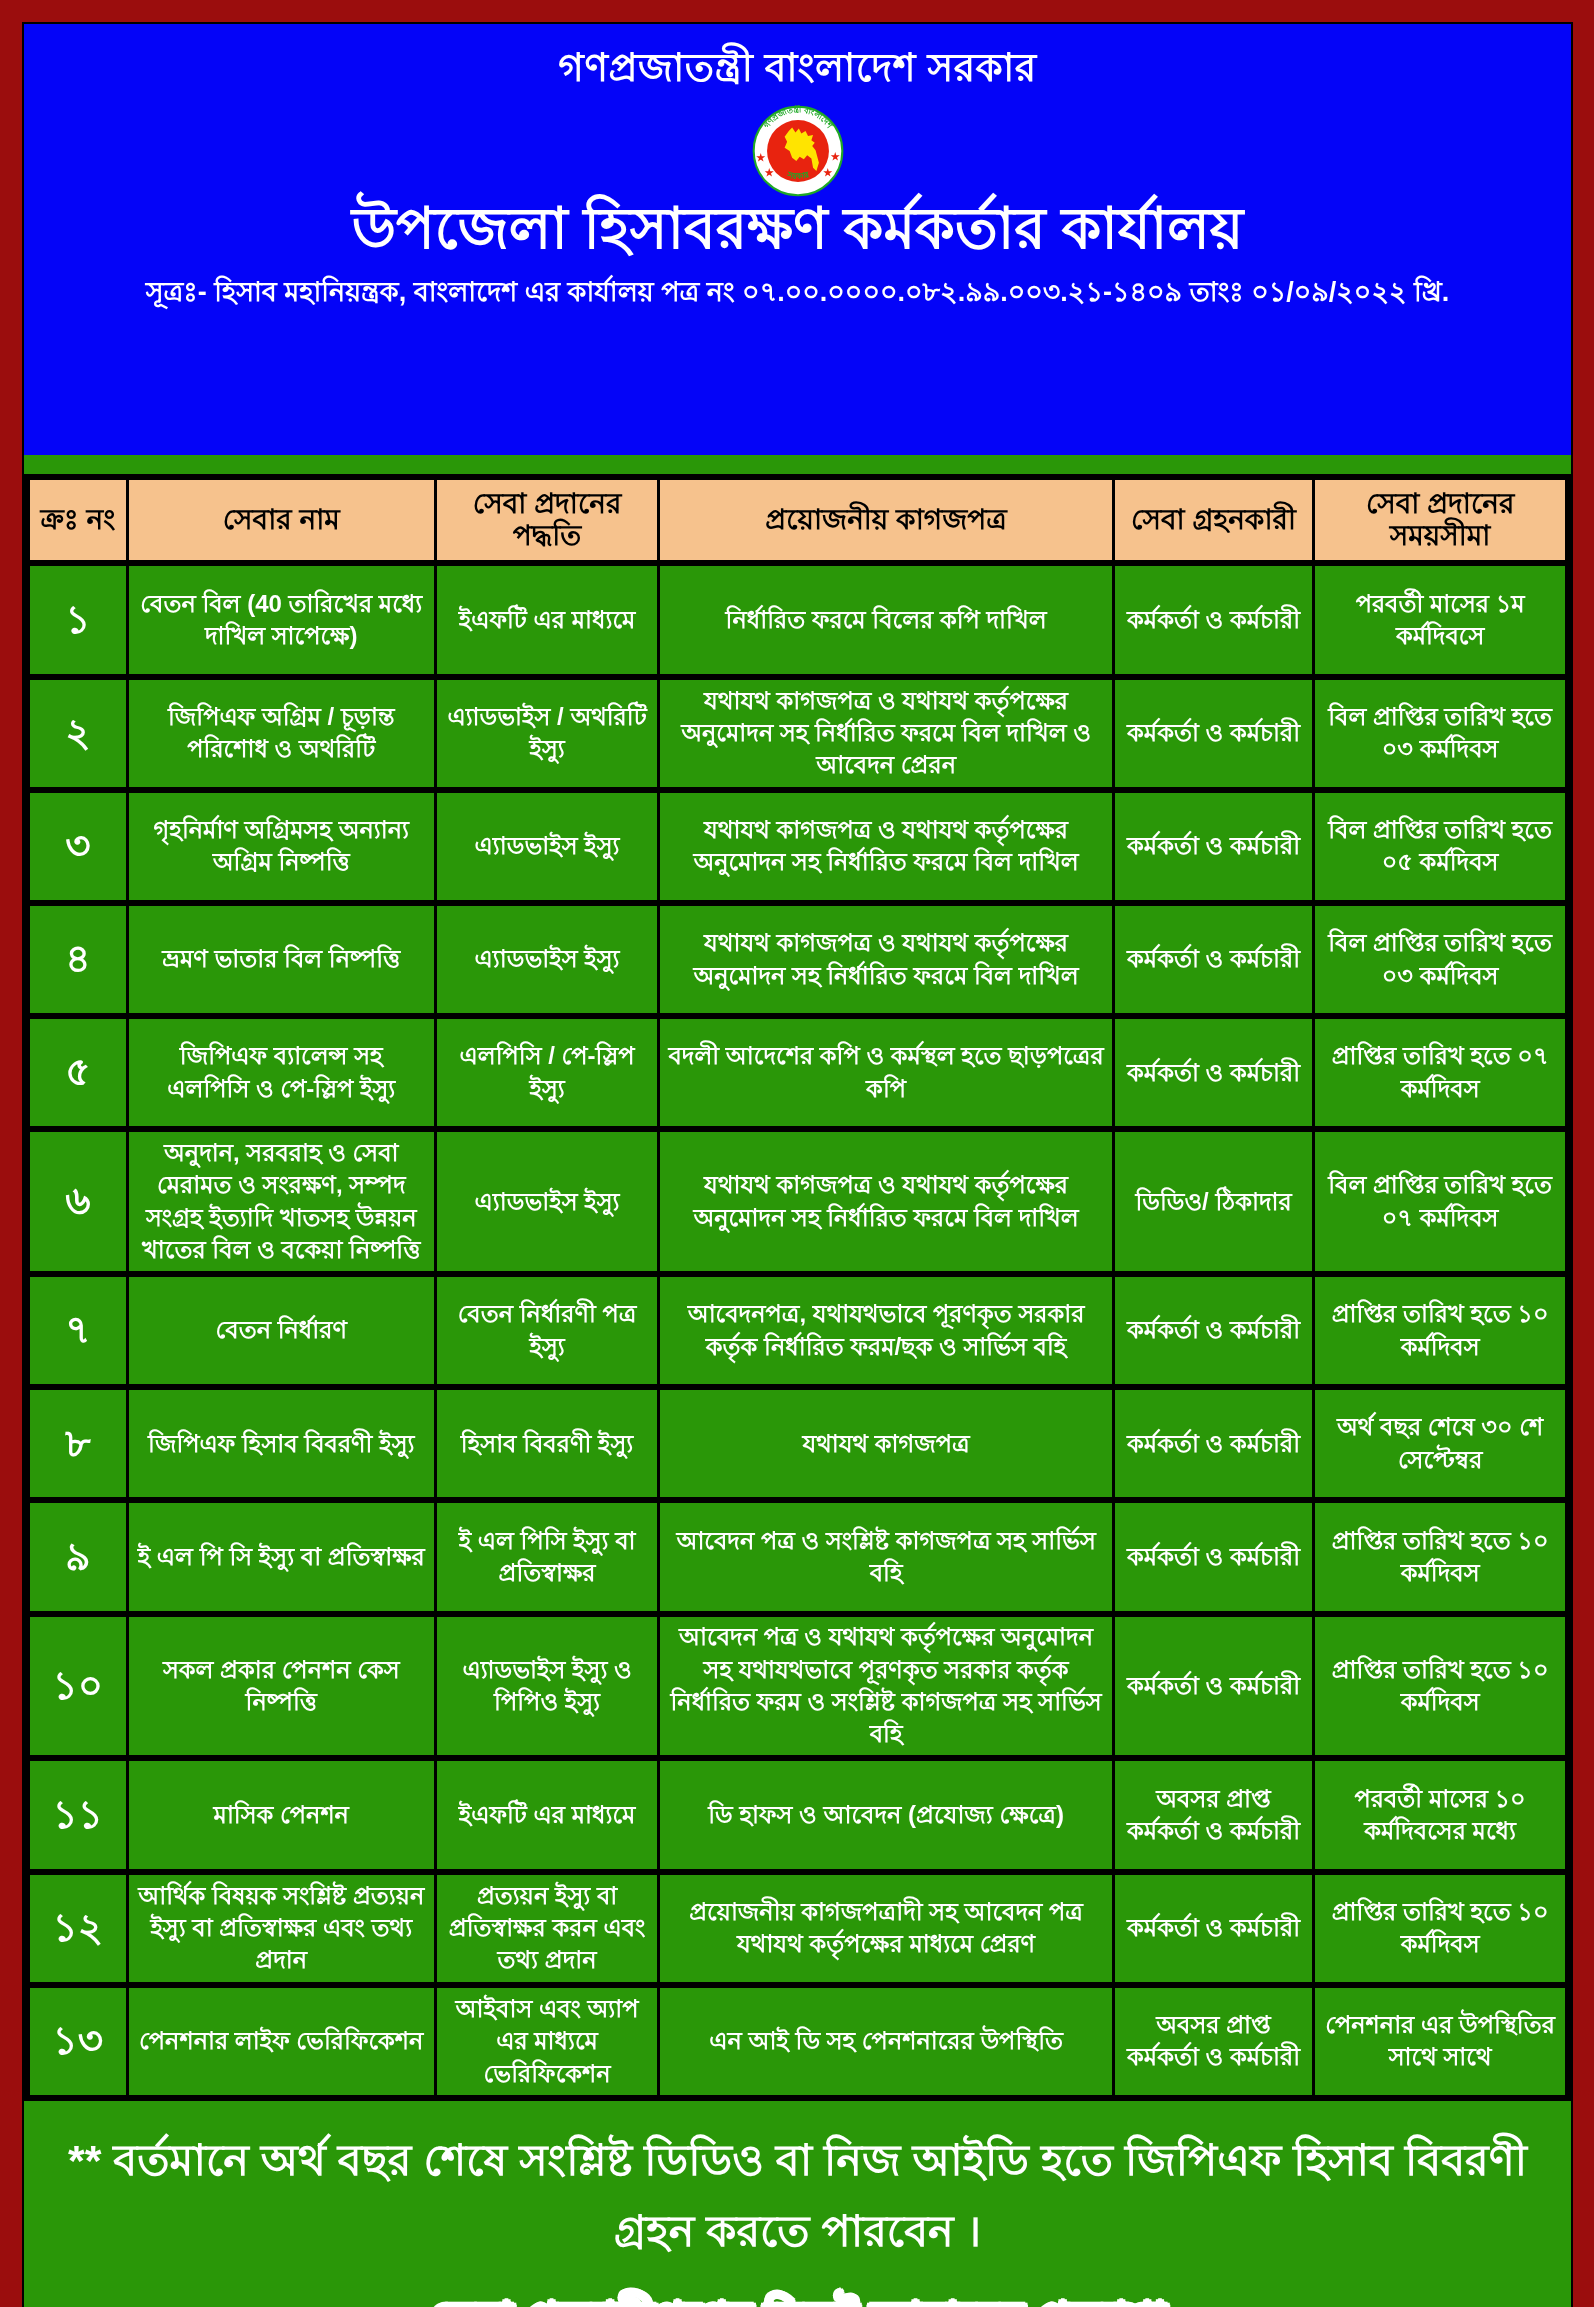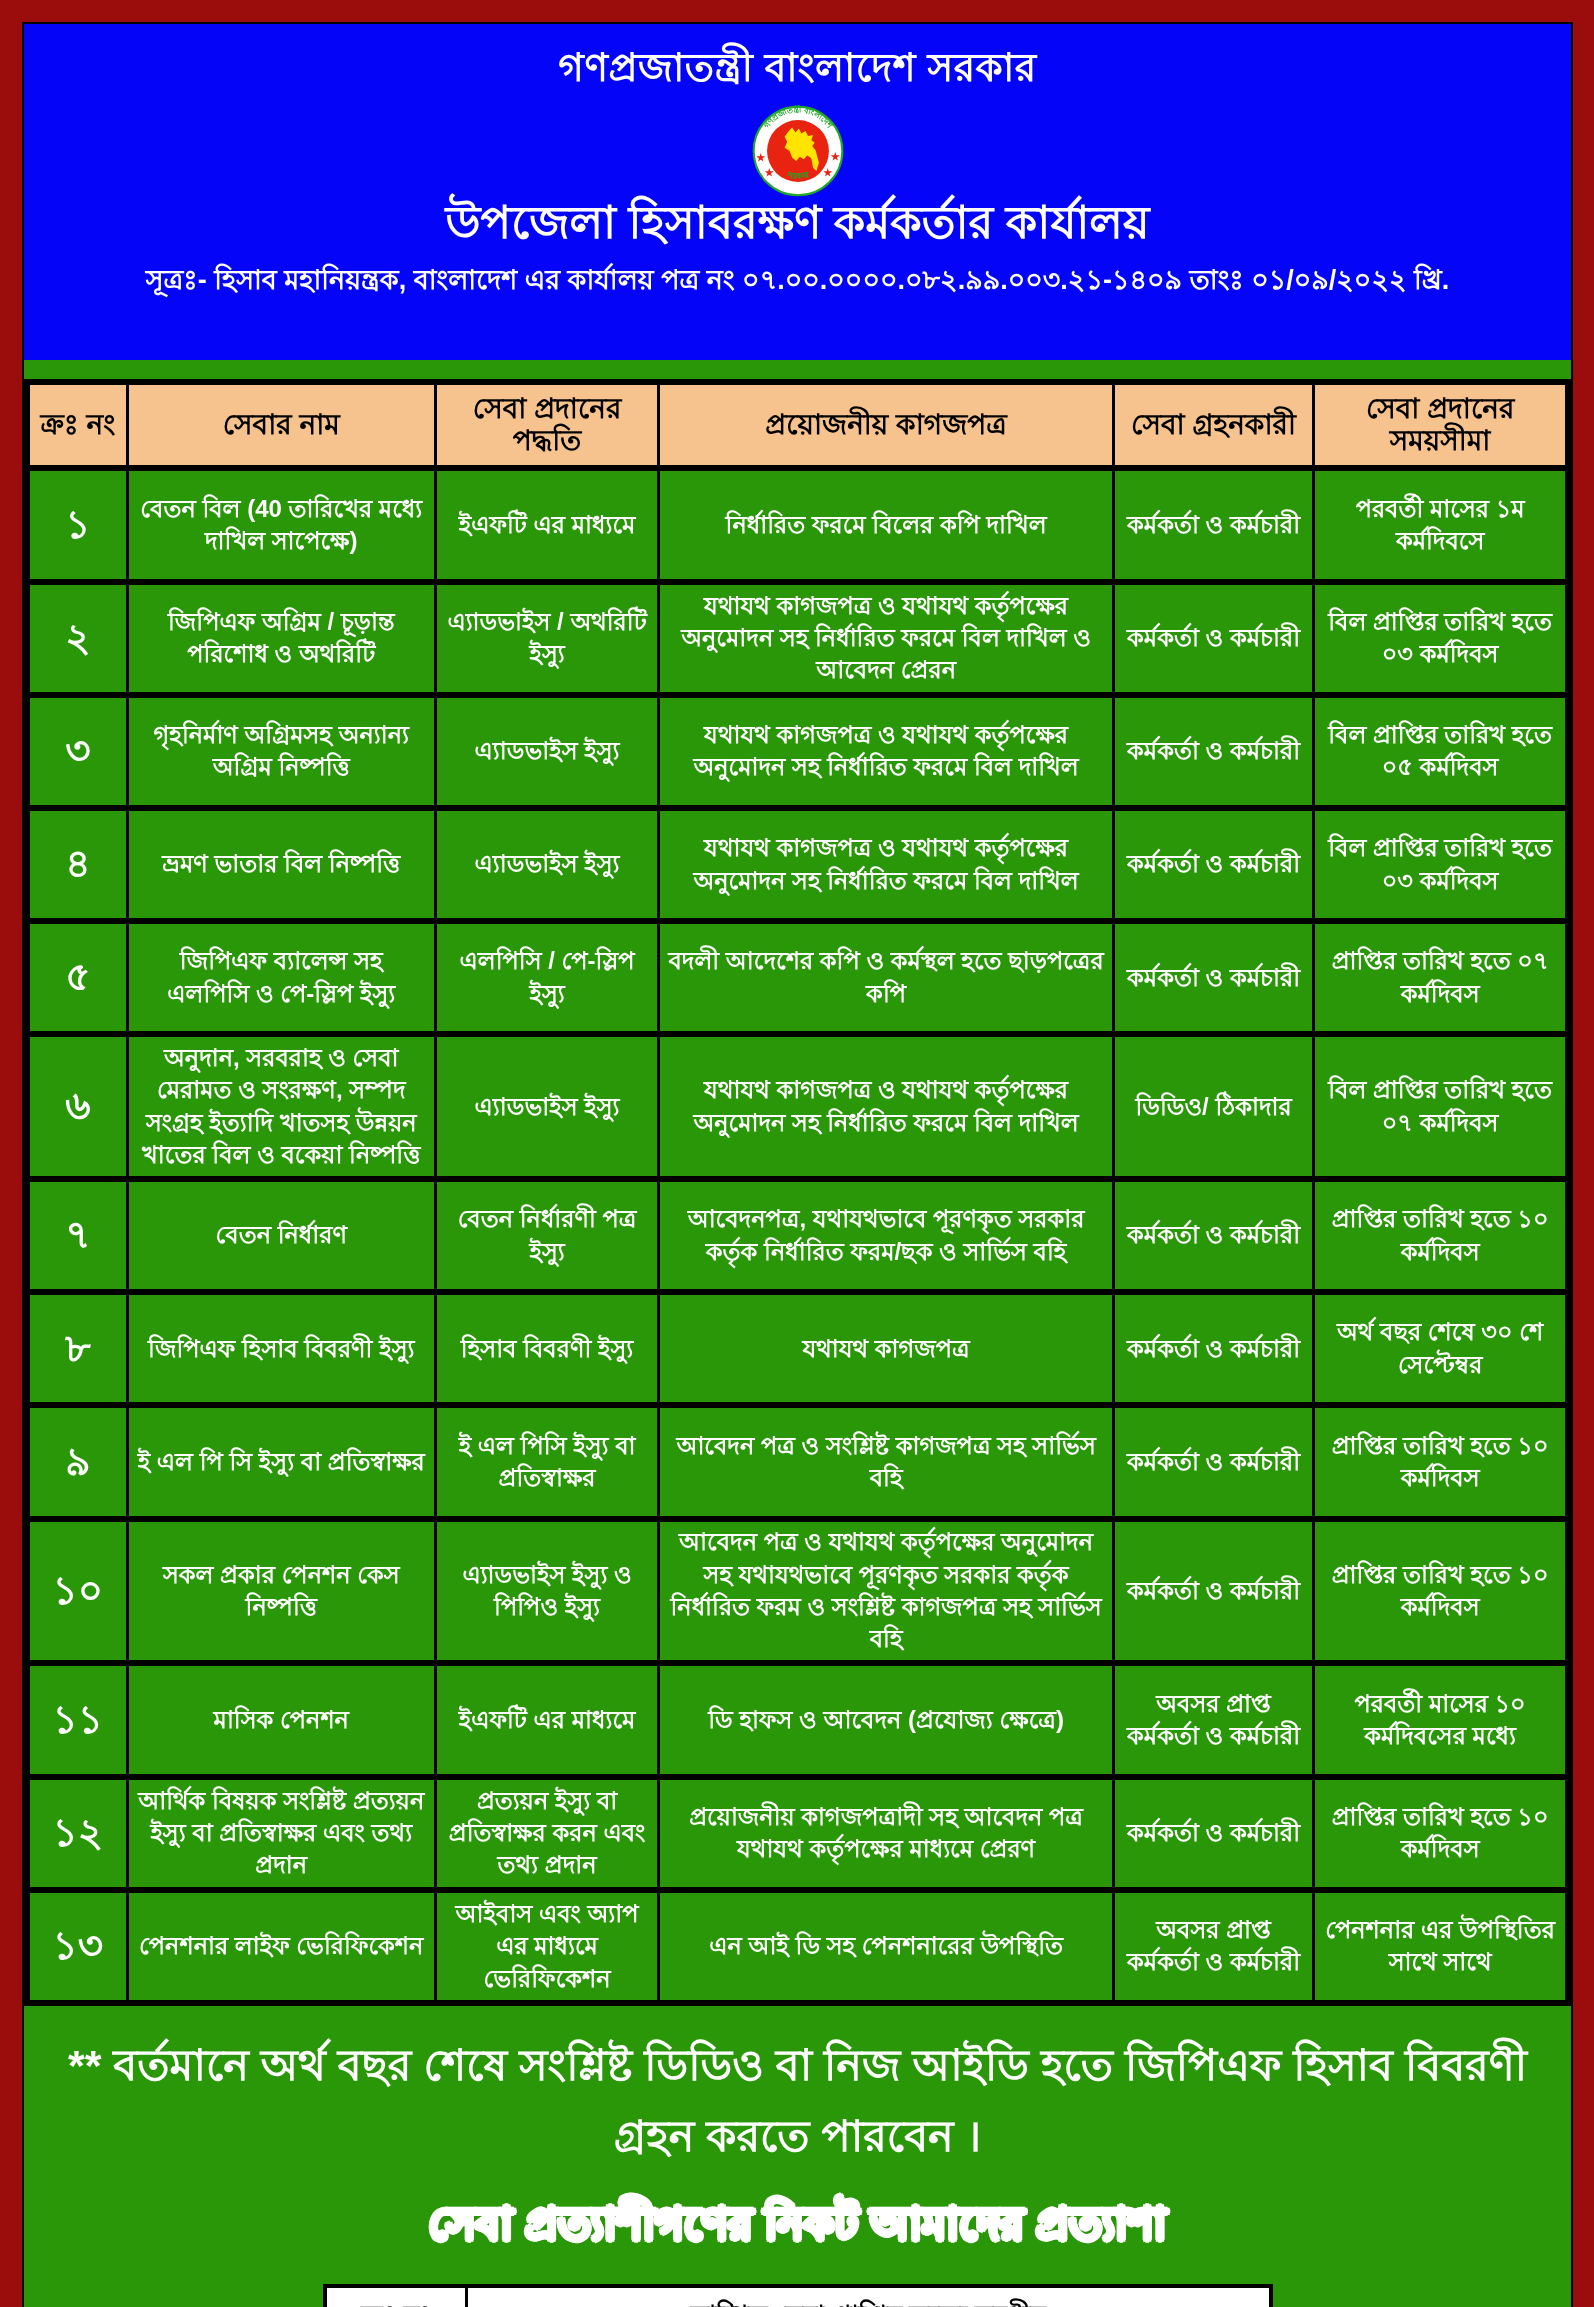--- a/index.html
+++ b/index.html
@@ -7,26 +7,26 @@
     width:1595px;height:2389px;background:#9B0D0D;box-sizing:border-box;
     padding:22px;font-family:"Liberation Sans",sans-serif;font-weight:bold;
     position:relative;
   }
   .inner{
     width:100%;height:100%;box-sizing:border-box;border:2.3px solid #000;
     display:flex;flex-direction:column;overflow:hidden;background:#2A9708;
   }
   
   .blue-header{
-    background:#0404F8;color:#fff;text-align:center;flex:none;height:336px;
+    background:#0404F8;color:#fff;text-align:center;flex:none;height:431px;
     display:flex;flex-direction:column;align-items:center;overflow:hidden;
   }
   .govt-line{font-size:39px;margin-top:13px;letter-spacing:0.5px;}
   .emblem{width:92px;height:92px;margin:2.8px auto 0.9px;}
-  .office-line{font-size:45px;line-height:1.05;margin-top:0.9px;}
+  .office-line{font-size:57px;line-height:1.05;margin-top:0.9px;}
   .location-line{font-size:40px;margin-top:3.7px;}
   .charter-title{font-size:69px;margin-top:7.4px;line-height:1.0;}
   .source-line{font-size:27px;margin-top:13px;white-space:nowrap;}
   
   .green-body{flex:1;background:#2A9708;padding-top:19.4px;text-align:center;}
   table.main-table{
     width:100%;border-collapse:collapse;table-layout:fixed;
     border:6.5px solid #000;background:#2A9708;
   }
   table.main-table th{

